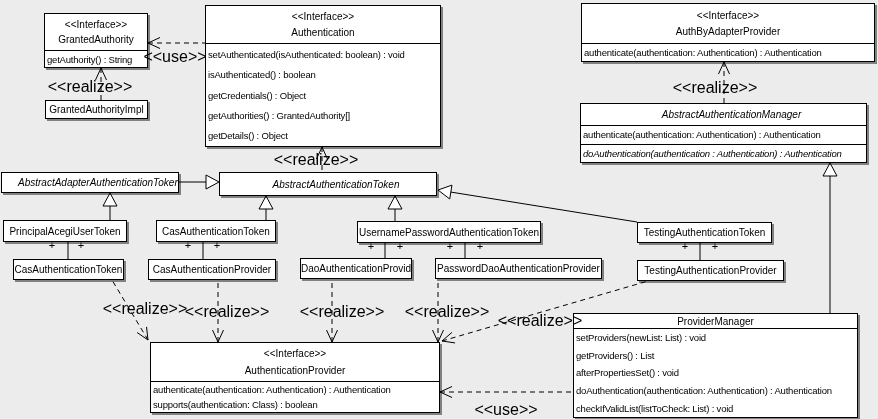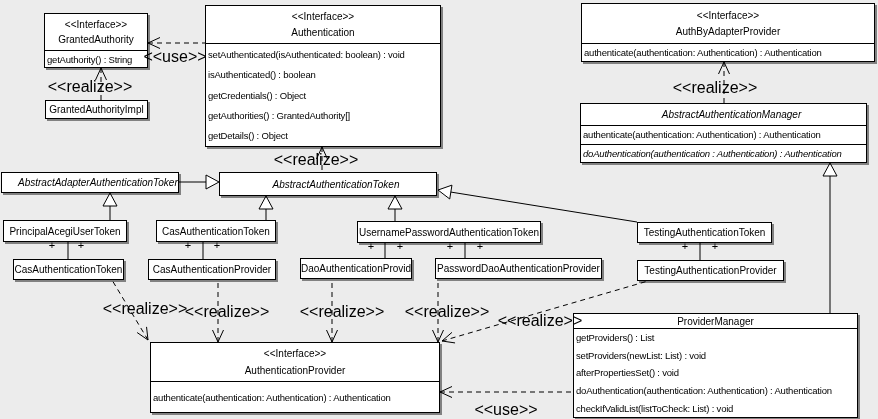--- a/index.html
+++ b/index.html
@@ -213,29 +213,30 @@
           <div class="cname">TestingAuthenticationProvider</div>
         </div>
       </div>
       <div class="uml-class" style="left: 150px; top: 342px; width: 290px; height: 71px;">
         <div class="title sep" style="height: 39px;">
           <div class="stereo">&lt;&lt;Interface&gt;&gt;</div>
           <div class="cname">AuthenticationProvider</div>
         </div>
         <div class="methods">
           <div class="method">authenticate(authentication: Authentication) : Authentication</div>
+          <div class="method">supports(authentication: Class) : boolean</div>
         </div>
       </div>
       <div class="uml-class" style="left: 573px; top: 313px; width: 285px; height: 105px;">
         <div class="title sep" style="height: 15px;">
           <div class="cname">ProviderManager</div>
         </div>
         <div class="methods">
+          <div class="method">setProviders(newList: List) : void</div>
           <div class="method">getProviders() : List</div>
-          <div class="method">setProviders(newList: List) : void</div>
           <div class="method">afterPropertiesSet() : void</div>
           <div class="method">doAuthentication(authentication: Authentication) : Authentication</div>
           <div class="method">checkIfValidList(listToCheck: List) : void</div>
         </div>
       </div>
     </div>
   <div id="labels">
       <div class="diagram-label" style="left: 175px; top: 57px;">&lt;&lt;use&gt;&gt;</div>
       <div class="diagram-label" style="left: 90px; top: 87px;">&lt;&lt;realize&gt;&gt;</div>
       <div class="diagram-label" style="left: 316px; top: 160px;">&lt;&lt;realize&gt;&gt;</div>

